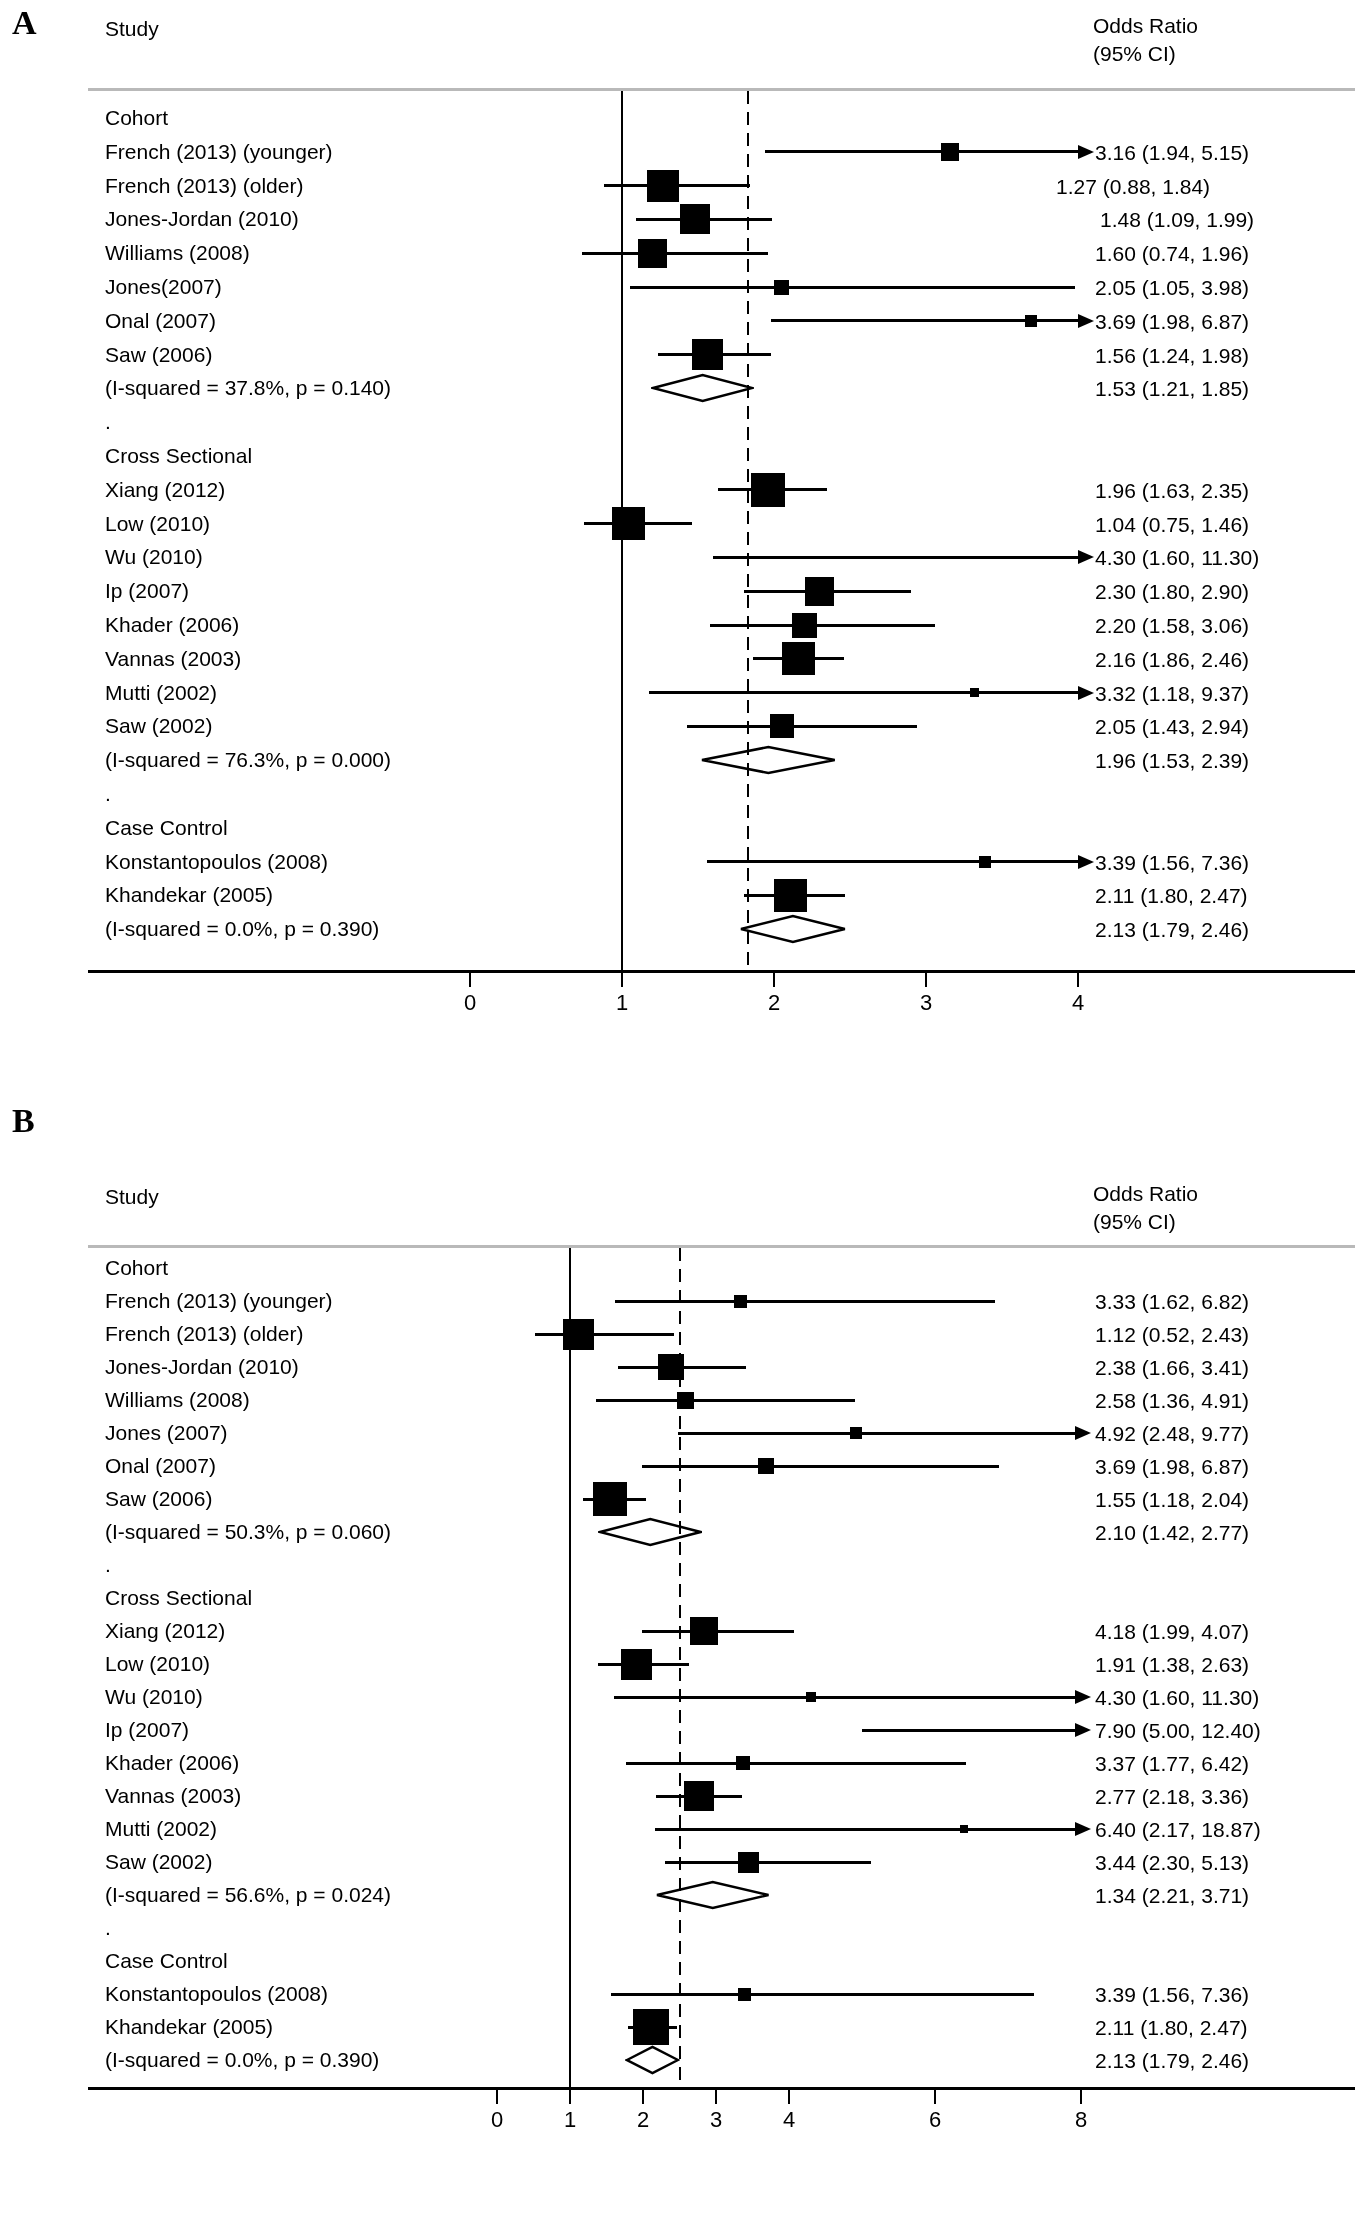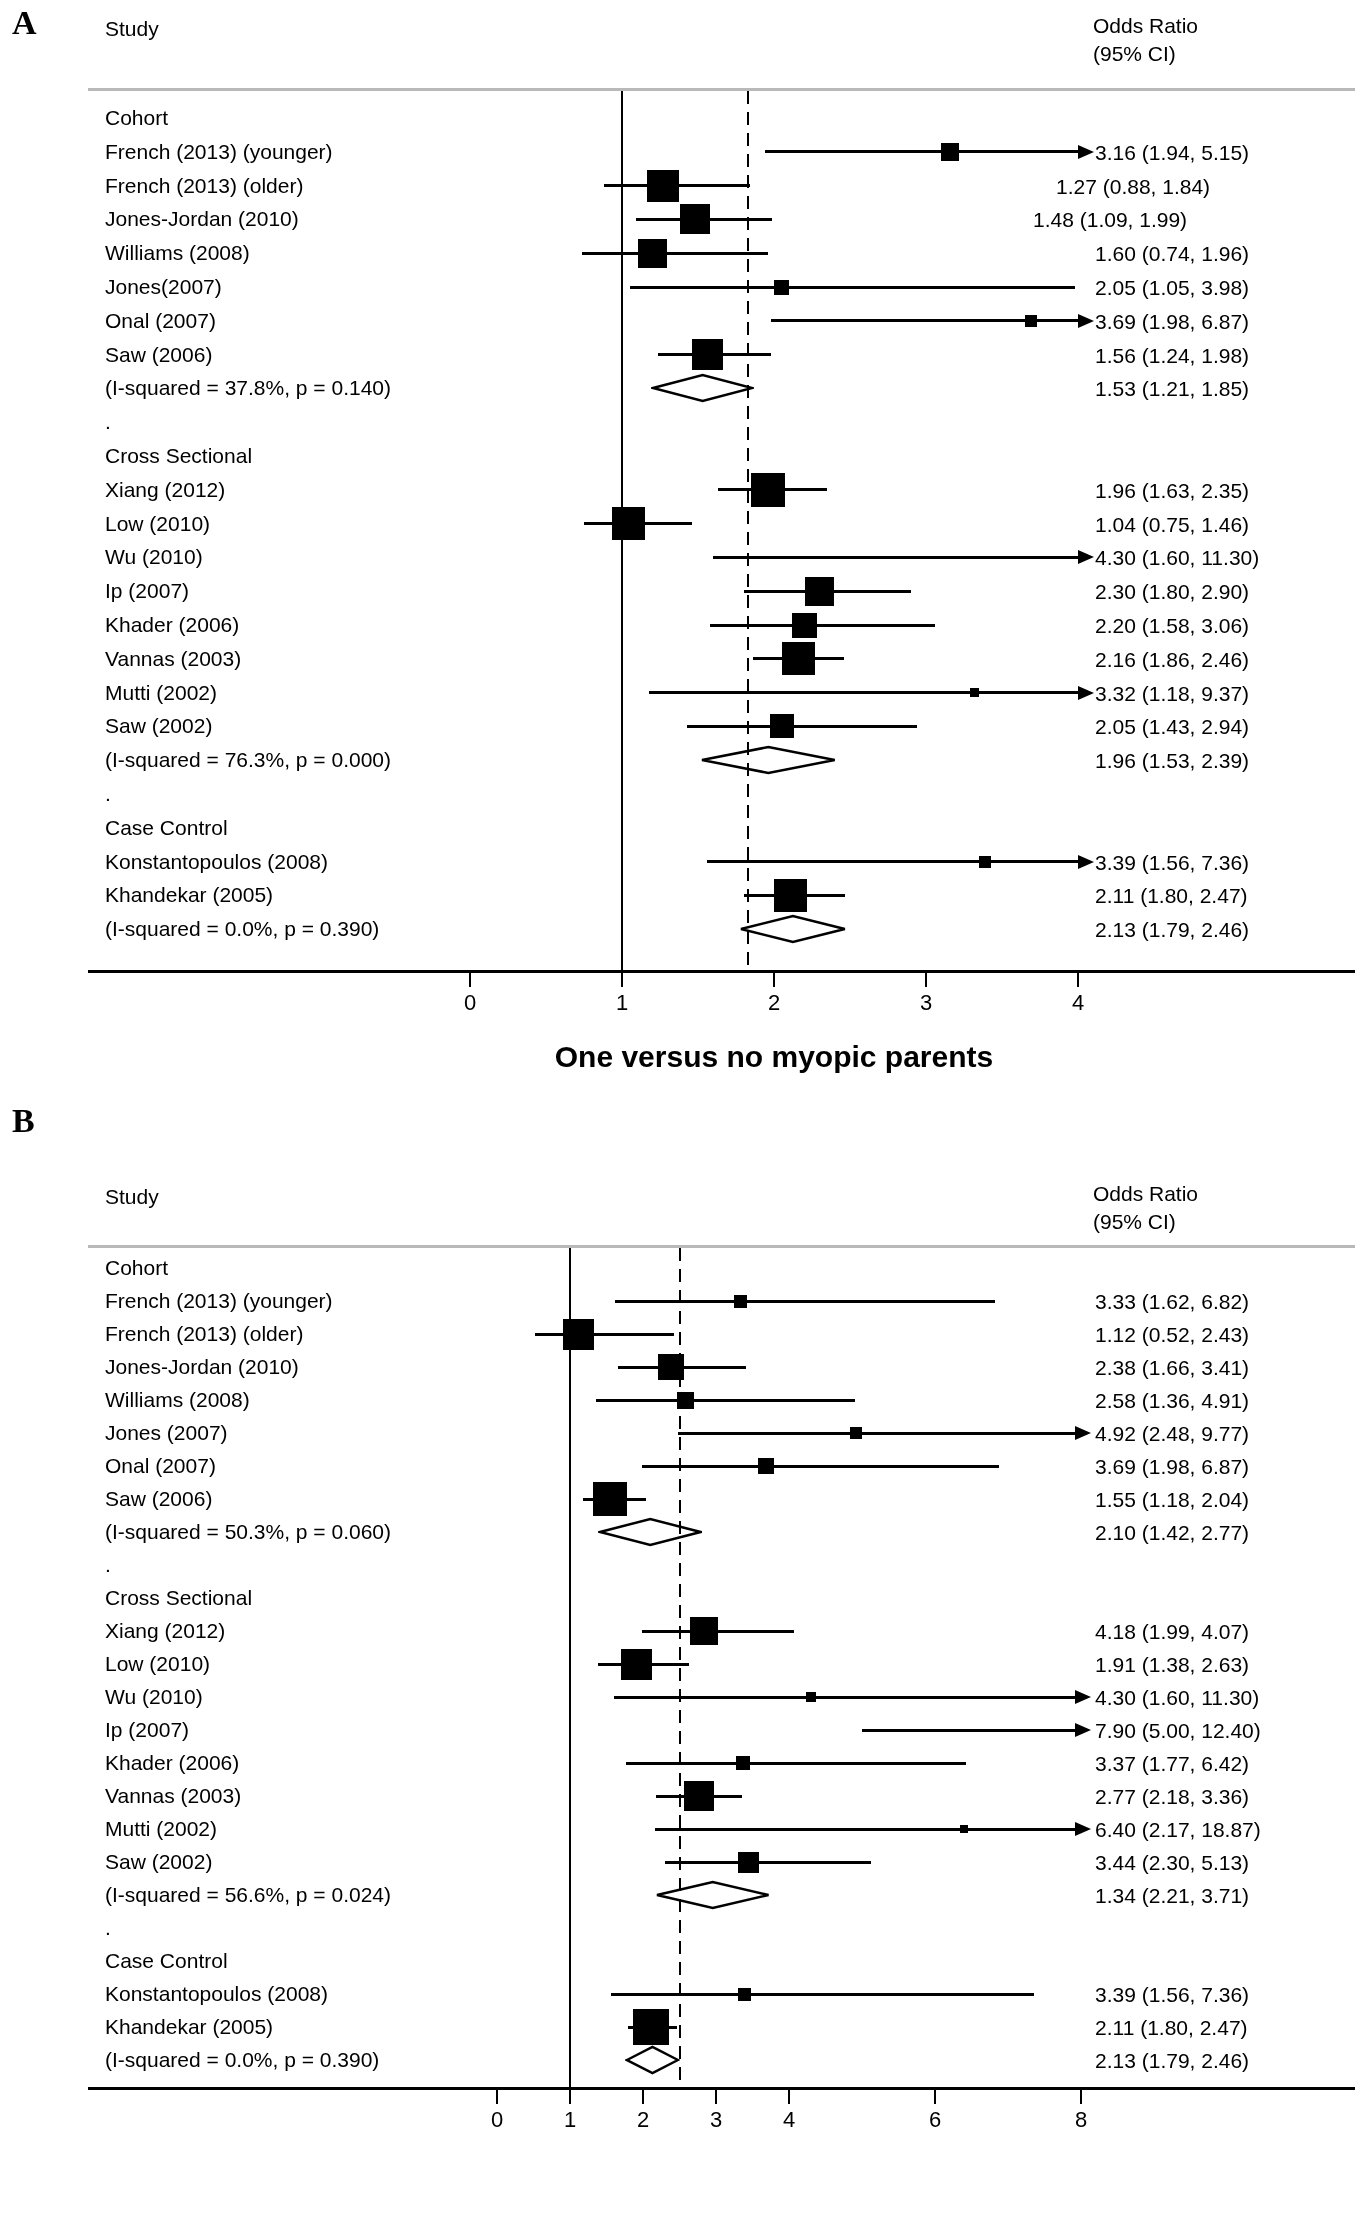--- a/index.html
+++ b/index.html
@@ -38,21 +38,21 @@
     <div style="left: 0px; top: 0px; width: 0px; height: 0px;">
       <div class="abs rowlabel" style="left: 105px; top: 107px;">Cohort</div>
       <div class="abs rowlabel" style="left: 105px; top: 140.8px;">French (2013) (younger)</div>
       <div class="abs ciline" style="left: 764.88px; width: 313.12px; top: 150.3px;"></div>
       <div class="abs citext" style="left: 1095px; top: 141.8px;">3.16 (1.94, 5.15)</div>
       <div class="abs rowlabel" style="left: 105px; top: 174.6px;">French (2013) (older)</div>
       <div class="abs ciline" style="left: 603.76px; width: 145.92px; top: 184.1px;"></div>
       <div class="abs citext" style="left: 1056px; top: 175.6px;">1.27 (0.88, 1.84)</div>
       <div class="abs rowlabel" style="left: 105px; top: 208.4px;">Jones-Jordan (2010)</div>
       <div class="abs ciline" style="left: 635.68px; width: 136.8px; top: 217.9px;"></div>
-      <div class="abs citext" style="left: 1033px; top: 209.4px;">1.48 (1.09, 1.99)</div>
+      <div class="abs citext" style="left: 1100px; top: 209.4px;">1.48 (1.09, 1.99)</div>
       <div class="abs rowlabel" style="left: 105px; top: 242.2px;">Williams (2008)</div>
       <div class="abs ciline" style="left: 582.48px; width: 185.44px; top: 251.7px;"></div>
       <div class="abs citext" style="left: 1095px; top: 243.2px;">1.60 (0.74, 1.96)</div>
       <div class="abs rowlabel" style="left: 105px; top: 276px;">Jones(2007)</div>
       <div class="abs ciline" style="left: 629.6px; width: 445.36px; top: 285.5px;"></div>
       <div class="abs citext" style="left: 1095px; top: 277px;">2.05 (1.05, 3.98)</div>
       <div class="abs rowlabel" style="left: 105px; top: 309.8px;">Onal (2007)</div>
       <div class="abs ciline" style="left: 770.96px; width: 307.04px; top: 319.3px;"></div>
       <div class="abs citext" style="left: 1095px; top: 310.8px;">3.69 (1.98, 6.87)</div>
       <div class="abs rowlabel" style="left: 105px; top: 343.6px;">Saw (2006)</div>
@@ -135,21 +135,20 @@
     <div class="abs tickmark" style="left: 469px; top: 973px;"></div>
     <div class="abs ticklabel" style="left: 470px; top: 992px;">0</div>
     <div class="abs tickmark" style="left: 621px; top: 973px;"></div>
     <div class="abs ticklabel" style="left: 622px; top: 992px;">1</div>
     <div class="abs tickmark" style="left: 773px; top: 973px;"></div>
     <div class="abs ticklabel" style="left: 774px; top: 992px;">2</div>
     <div class="abs tickmark" style="left: 925px; top: 973px;"></div>
     <div class="abs ticklabel" style="left: 926px; top: 992px;">3</div>
     <div class="abs tickmark" style="left: 1077px; top: 973px;"></div>
     <div class="abs ticklabel" style="left: 1078px; top: 992px;">4</div>
-    <div class="abs xtitle" style="left: 774px; top: 1042px;">One versus no myopic parents</div>
   </div>
 <div class="panel" id="panel-1" style="top: 1090px; height: 1141px;">
     <div class="abs pletter" style="left: 12px; top: 14px;">B</div>
     <div class="abs hdr" style="left: 105px; top: 93px;">Study</div>
     <div class="abs hdr" style="left: 1093px; top: 90px;">
       <div style="position: static; display: block;">Odds  Ratio</div>
       <div style="position: static; display: block;">(95% CI)</div>
     </div>
     <div class="abs grayrule" style="left: 88px; width: 1267px; top: 155px;"></div>
     <div class="abs axisline" style="left: 88px; width: 1267px; top: 997px;"></div>

